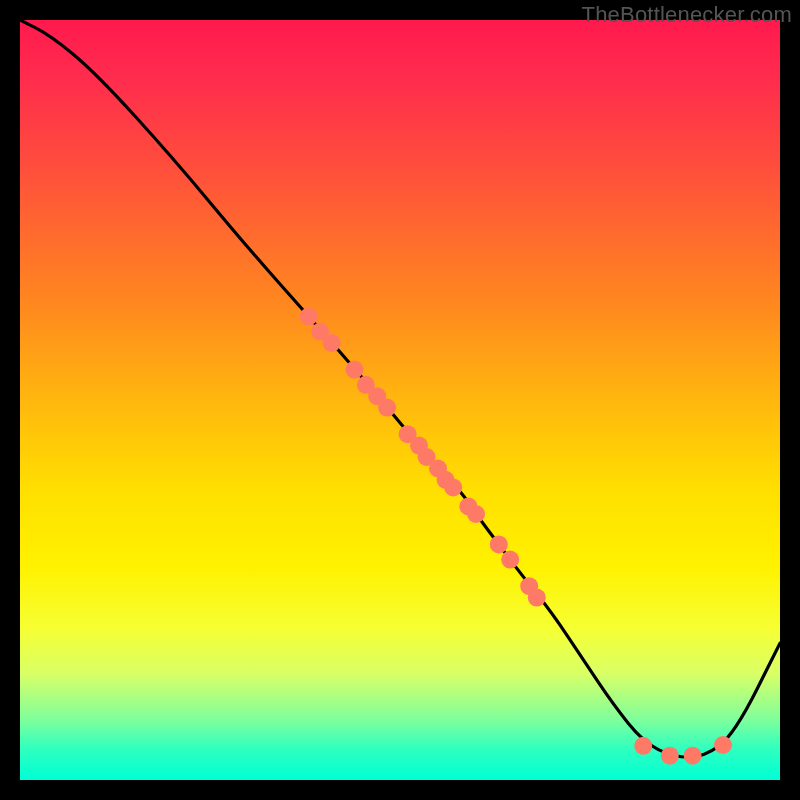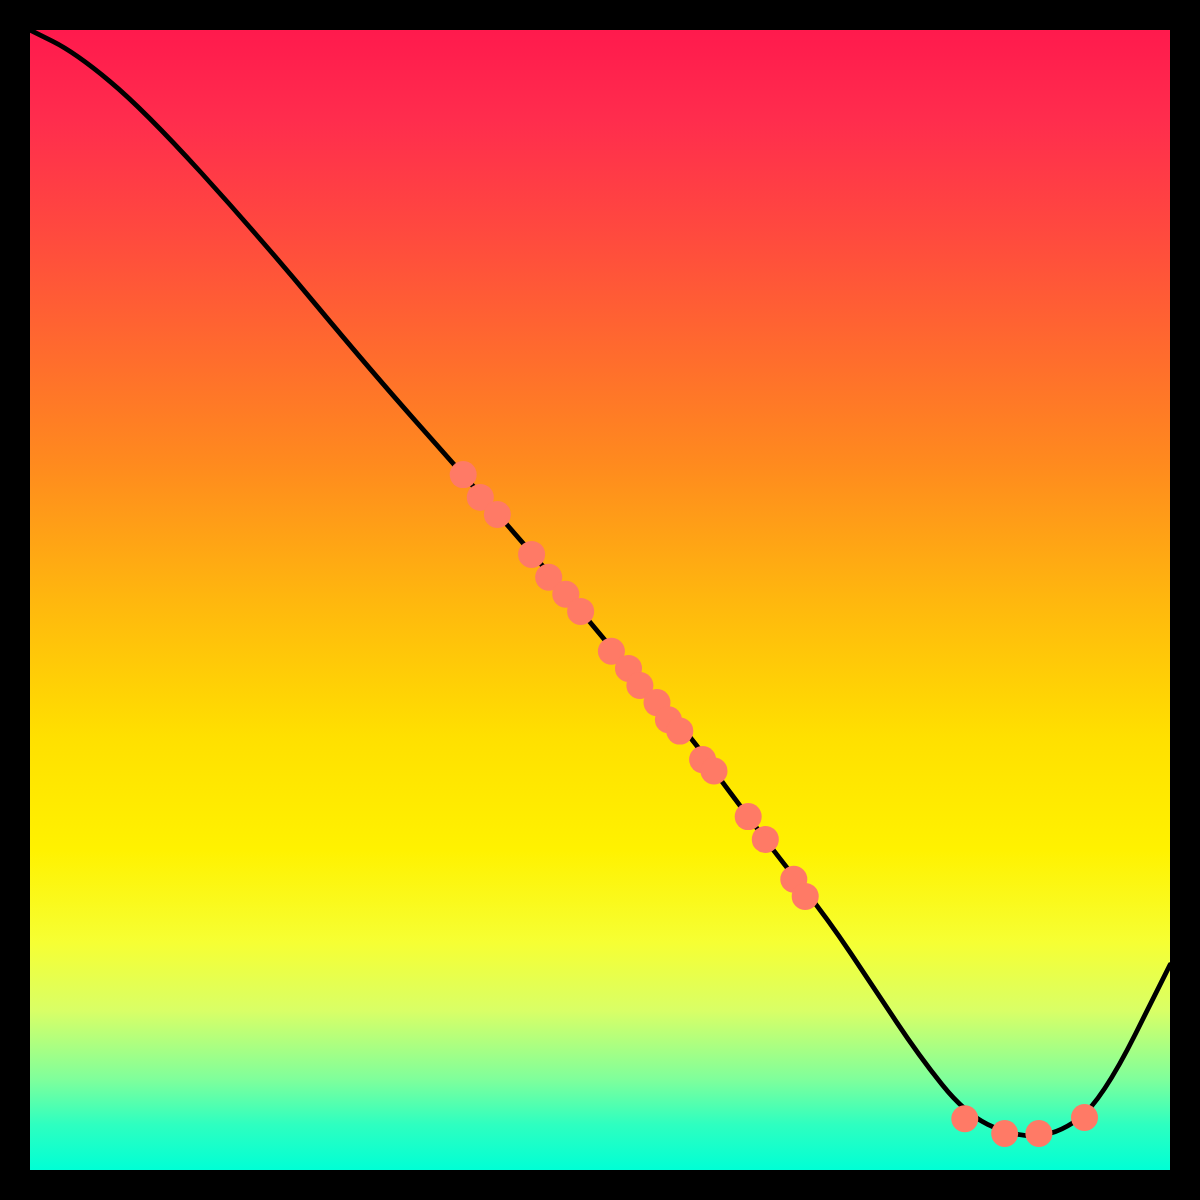--- a/index.html
+++ b/index.html
@@ -82,13 +82,14 @@
           <circle cx="490.2" cy="539.6" r="9" fill="#ff7a66"></circle>
           <circle cx="509.2" cy="566.2" r="9" fill="#ff7a66"></circle>
           <circle cx="516.8" cy="577.6" r="9" fill="#ff7a66"></circle>
           <circle cx="623.2" cy="725.8" r="9" fill="#ff7a66"></circle>
           <circle cx="649.8" cy="735.7" r="9" fill="#ff7a66"></circle>
           <circle cx="672.6" cy="735.7" r="9" fill="#ff7a66"></circle>
           <circle cx="703.0" cy="725.0" r="9" fill="#ff7a66"></circle>
         </g>
     </svg>
   </div>
+  <div class="attrib">TheBottlenecker.com</div>
 </div>
 
 </body></html>

